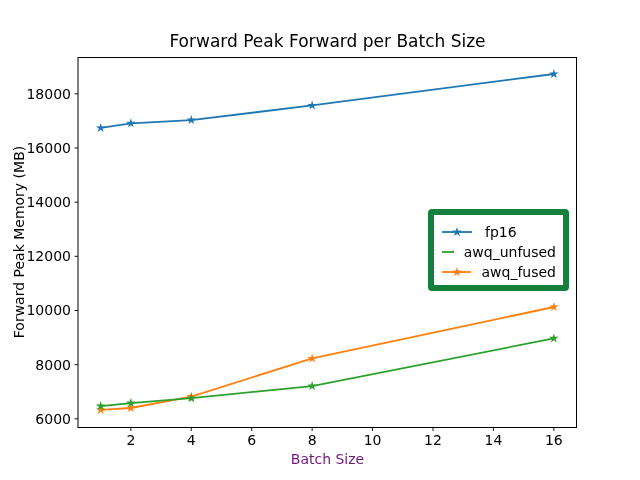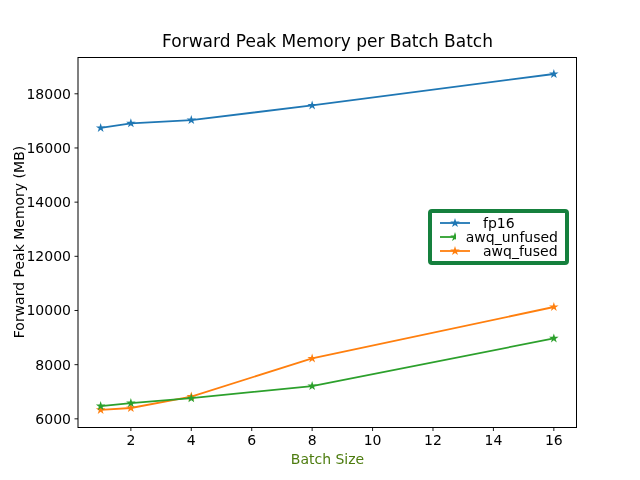--- a/index.html
+++ b/index.html
@@ -11,43 +11,43 @@
     overflow:hidden;
   }
   .figure svg.plot{position:absolute;left:0;top:0;}
   svg text{font-family:"DejaVu Sans","Liberation Sans",sans-serif;fill:#000;}
   .chart-title{
     position:absolute;left:78px;width:499px;top:33px;
     text-align:center;font-size:17px;line-height:1;color:#000;
   }
   .xlabel{
     position:absolute;left:78px;width:499px;top:452px;
-    text-align:center;font-size:14px;line-height:1;color:#4d7c0f;
+    text-align:center;font-size:14px;line-height:1;color:#701a75;
   }
   .ylabel{
     position:absolute;left:19px;top:242px;
     transform:translate(-50%,-50%) rotate(-90deg);
     font-size:14px;line-height:1;white-space:nowrap;color:#000;
   }
   .legend{
-    position:absolute;left:428px;top:209px;width:141px;height:56px;
+    position:absolute;left:428px;top:209px;width:141px;height:82px;
     box-sizing:border-box;
     background:rgba(255,255,255,0.85);
-    border:4px solid #15803d;border-radius:4px;
-    display:flex;flex-direction:column;justify-content:space-between;
+    border:6px solid #15803d;border-radius:4px;
+    display:flex;flex-direction:column;justify-content:flex-end;
     padding:3px 7px;
   }
   .legend-row{display:flex;align-items:center;height:20px;}
   .legend-row span{margin-left:10px;font-size:14px;line-height:1;color:#000;}
 </style>
 </head>
 <body>
 
 <div class="figure">
-  <div class="chart-title">Forward Peak Memory per Batch Batch</div>
+  <div class="chart-title">Forward Peak Forward per Batch Size</div>
   <div class="ylabel">Forward Peak Memory (MB)</div>
   <div class="xlabel">Batch Size</div>
   <svg class="plot" id="plot-svg" width="640" height="480">
       <rect x="78" y="57.5" width="498.5" height="370" fill="none" stroke="#000000" stroke-width="1"></rect>
       <line x1="130.87121212121212" y1="427.5" x2="130.87121212121212" y2="431" stroke="#000000" stroke-width="0.9"></line>
       <text x="130.87121212121212" y="444.5" text-anchor="middle" font-size="14">2</text>
       <line x1="191.29545454545456" y1="427.5" x2="191.29545454545456" y2="431" stroke="#000000" stroke-width="0.9"></line>
       <text x="191.29545454545456" y="444.5" text-anchor="middle" font-size="14">4</text>
       <line x1="251.71969696969697" y1="427.5" x2="251.71969696969697" y2="431" stroke="#000000" stroke-width="0.9"></line>
       <text x="251.71969696969697" y="444.5" text-anchor="middle" font-size="14">6</text>

